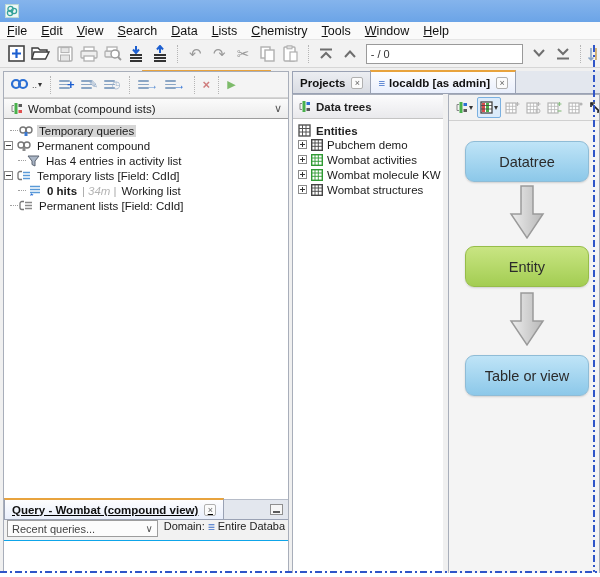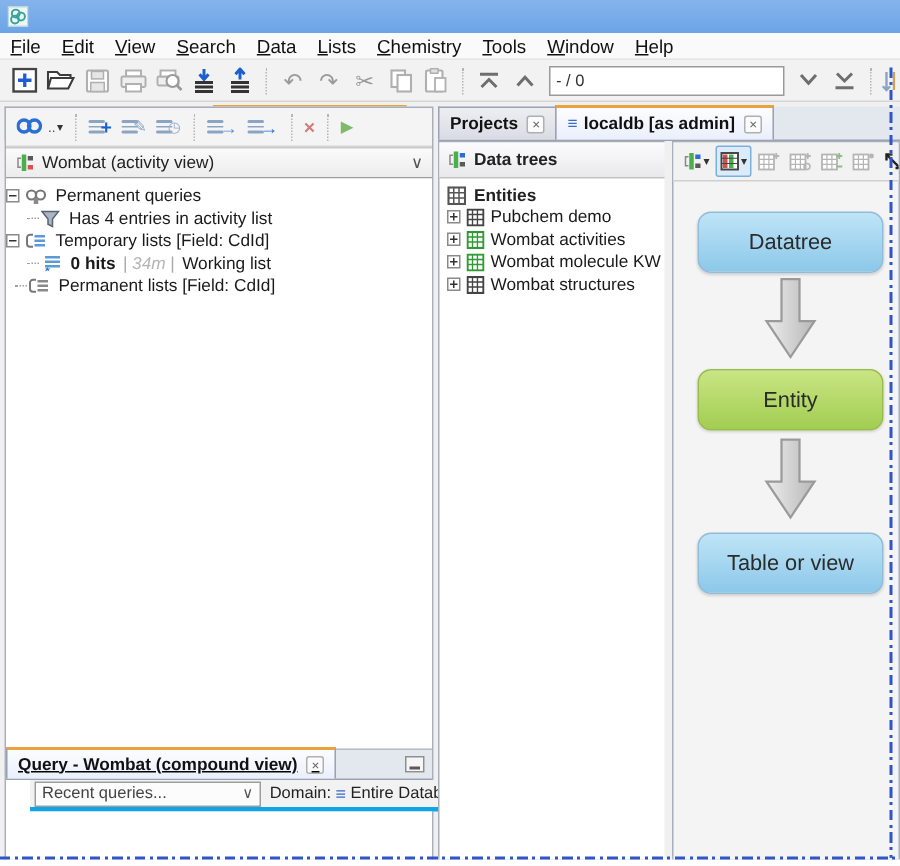--- a/index.html
+++ b/index.html
@@ -59,22 +59,22 @@
   .expander.plus::after { content:''; position:absolute; top:1px; bottom:1px; left:3px; width:1px; background:#333; }
   .stub { display:inline-block; width:8px; min-width:8px; border-top:1px dotted #a0a0a0; }
   .ticon { margin:0 4px 0 1px; display:inline-flex; }
   .dim { color:#a9a9a9; }
   .age { color:#b5b5b5; font-style:italic; }
   .hits { font-weight:bold; }
 
   
   .query-tabs { position:absolute; left:0; bottom:53px; width:100%; height:21px; background:#e3e7ee;
     border-top:1px solid #b6bcc8; border-bottom:1px solid #9aa2b4; display:flex; align-items:flex-end;text-decoration:underline; }
-  .query-toolbar { position:absolute; left:16px; bottom:32px; width:100%; height:21px; background:#f2f2f2;
-    border-bottom:3px solid #0ea5e9; display:flex; align-items:center; padding:0 3px; font-size:11px; color:#222; overflow:hidden; }
+  .query-toolbar { position:absolute; left:0; bottom:32px; width:100%; height:21px; background:#f2f2f2;
+    border-bottom:1px solid #0ea5e9; display:flex; padding:0 3px; font-size:11px; color:#222; overflow:hidden; }
   .recent-combo { width:160px; height:17px; border:1px solid #9d9d9d; background:#fcfcfc; display:flex;
     align-items:center; padding:0 4px; color:#444; }
   .recent-combo .chev { margin-left:auto; font-size:10px; color:#555; }
   .query-body { position:absolute; left:0; bottom:0; width:100%; height:32px; background:#fff; }
 
   
   .rp-tabs { left:292px; top:71px; width:308px; height:23px; }
   .datatrees-panel { position:absolute; left:292px; top:94px; width:182px; bottom:3px; background:#fff; border:1px solid #a8aeba; }
   .dt-header { height:24px; background:linear-gradient(#fcfcfd,#e9e9ec); border-bottom:1px solid #c4c4c4;
     display:flex; align-items:center; padding:0 5px; font-size:11.5px; font-weight:bold; color:#222; }
@@ -300,37 +300,49 @@
       <span class="ltb-btn" style="color:#7dbb6a;font-size:11px;">▶</span>
     </div>
 
     <div class="combo">
       <svg width="13" height="13" viewBox="0 0 13 13" style="margin-right:5px;">
         <rect x="4.5" y="1" width="3" height="11" fill="#49b04c"></rect>
           <rect x="8.5" y="2" width="3.5" height="3" fill="#5a5a5a"></rect>
           <rect x="8.5" y="8" width="3.5" height="3" fill="#e05050"></rect>
           <path d="M4 3.5H2v6h2" fill="none" stroke="#888"></path>
       </svg>
-      <span>Wombat (activity view)</span>
+      <span>Wombat (compound ists)</span>
       <span class="chev">∨</span>
     </div>
 
     <div class="tree">
 
+      <div class="trow">
+        <span class="indent" style="width:6px"></span>
+          <span class="stub"></span>
+        <span class="ticon">
+          <svg width="14" height="11" viewBox="0 0 14 11">
+              <circle cx="4" cy="5" r="3" fill="none" stroke="#777" stroke-width="1.4"></circle>
+              <circle cx="10" cy="5" r="3" fill="none" stroke="#777" stroke-width="1.4"></circle>
+              <rect x="5.5" y="7" width="3" height="4" fill="#3a78d0"></rect>
+            </svg>
+        </span>
+        <span class="lbl selected">Temporary queries</span>
+      </div>
 
       <div class="trow">
         <span class="expander"></span>
         <span class="ticon">
           <svg width="14" height="11" viewBox="0 0 14 11">
               <circle cx="4" cy="5" r="3" fill="none" stroke="#777" stroke-width="1.4"></circle>
               <circle cx="10" cy="5" r="3" fill="none" stroke="#777" stroke-width="1.4"></circle>
               <rect x="5.5" y="7" width="3" height="4" fill="#8a8a8a"></rect>
             </svg>
         </span>
-        <span class="lbl">Permanent queries</span>
+        <span class="lbl">Permanent compound</span>
       </div>
 
       <div class="trow">
         <span class="indent" style="width:14px"></span>
           <span class="stub"></span>
         <span class="ticon">
           <svg width="13" height="12" viewBox="0 0 13 12">
               <path d="M1 1h11L8 6v5L5 9.5V6z" fill="#aab6c6" stroke="#5a6370" stroke-width="1"></path>
             </svg>
         </span>

